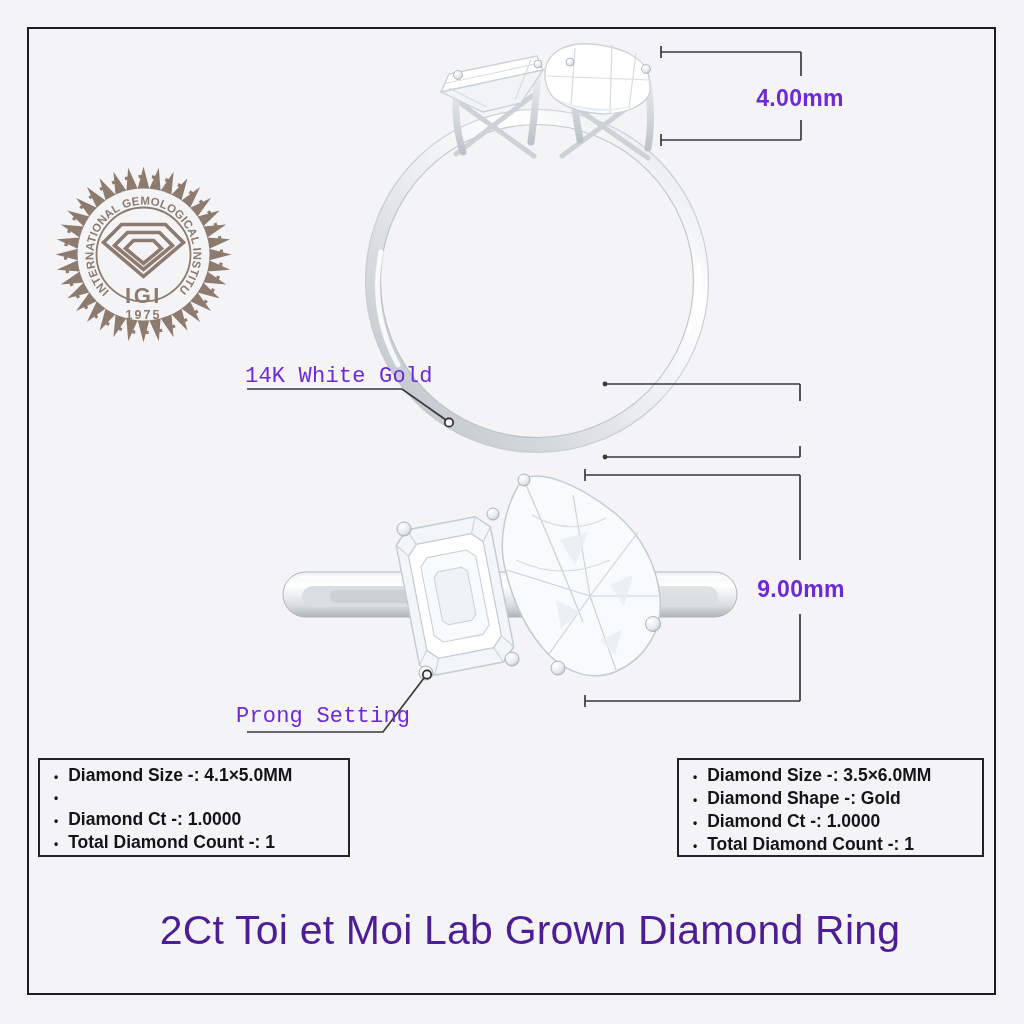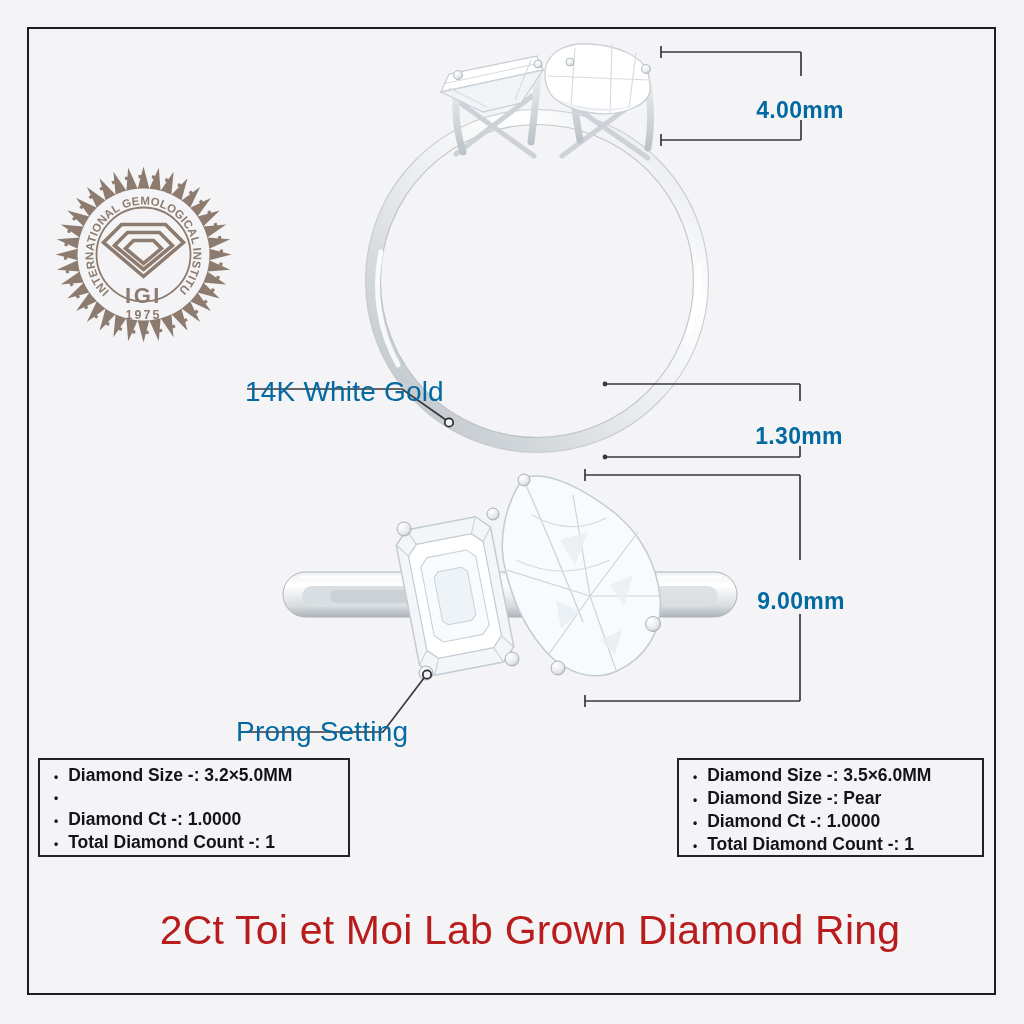--- a/index.html
+++ b/index.html
@@ -1,31 +1,31 @@
 <!DOCTYPE html>
 <html><head>
 <meta charset="utf-8">
 <style>
   html,body{margin:0;padding:0;background:#f3f3f5;}
   .stage{position:relative;width:1024px;height:1024px;background:#f3f3f5;
          font-family:"Liberation Sans",sans-serif;overflow:hidden;}
   .frame{position:absolute;left:27px;top:27px;width:969px;height:968px;
          border:2px solid #1d1d20;box-sizing:border-box;background:#f4f4f6;}
   svg.art{position:absolute;left:0;top:0;}
-  .label{position:absolute;color:#0369a1;white-space:nowrap;margin-top:12px;}
+  .label{position:absolute;color:#6d28d9;white-space:nowrap;}
   .dim{width:180px;text-align:center;font-size:23px;font-weight:700;letter-spacing:0.3px;}
-  .callout{font-size:28px;font-weight:400;letter-spacing:0.2px;}
+  .callout{font-size:22px;font-weight:400;letter-spacing:0.2px;font-family:Liberation Mono, monospace;}
   .spec-box{position:absolute;border:2px solid #232327;box-sizing:border-box;
             padding:5px 8px 5px 6px;display:flex;flex-direction:column;
             justify-content:space-around;background:transparent;}
   .spec-row{display:flex;align-items:baseline;font-size:17.5px;line-height:21px;
             font-weight:700;color:#141417;white-space:nowrap;}
   .spec-bullet{font-size:12px;margin:0 10px 0 8px;flex:none;}
   .title{position:absolute;left:55px;top:907px;width:950px;text-align:center;
-         font-size:41px;font-weight:500;color:#b91c1c;letter-spacing:0.2px;}
+         font-size:41px;font-weight:500;color:#4c1d95;letter-spacing:0.2px;}
 </style>
 </head>
 <body>
 
 <div class="stage">
 
   <div class="frame"></div>
 
   <svg class="art" width="1024" height="1024" viewBox="0 0 1024 1024" xmlns="http://www.w3.org/2000/svg" xmlns:xlink="http://www.w3.org/1999/xlink">
     <defs>
@@ -158,30 +158,29 @@
       <path d="M247,389 L402,389 L446,420"></path>
       <path d="M247,732 L383,732 L424,678"></path>
     </g>
     <circle cx="605" cy="384" r="2.4" fill="#39393b"></circle>
     <circle cx="605" cy="457" r="2.4" fill="#39393b"></circle>
     <circle cx="449" cy="422.5" r="4.2" fill="#f4f4f6" stroke="#2c2c2e" stroke-width="1.7"></circle>
     <circle cx="427" cy="674.5" r="4.2" fill="#f4f4f6" stroke="#2c2c2e" stroke-width="1.7"></circle>
   </svg>
 
   <div class="label dim" style="left:710px;top:85px;">4.00mm</div>
-  <div class="label dim" style="left:709px;top:411px;">1.30mm</div>
   <div class="label dim" style="left:711px;top:576px;">9.00mm</div>
 
   <div class="label callout" style="left:245px;top:364px;">14K White Gold</div>
   <div class="label callout" style="left:236px;top:704px;">Prong Setting</div>
 
   <div class="spec-box" style="left:38px;top:758px;width:312px;height:99px;">
     <div class="spec-row">
       <span class="spec-bullet">•</span>
-      <span>Diamond Size -: 3.2×5.0MM</span>
+      <span>Diamond Size -: 4.1×5.0MM</span>
       </div>
     <div class="spec-row">
       <span class="spec-bullet">•</span>
       </div>
     <div class="spec-row">
       <span class="spec-bullet">•</span>
       <span>Diamond Ct -: 1.0000</span>
       </div>
     <div class="spec-row">
       <span class="spec-bullet">•</span>
@@ -189,21 +188,21 @@
       </div>
   </div>
 
   <div class="spec-box" style="left:677px;top:758px;width:307px;height:99px;">
     <div class="spec-row">
       <span class="spec-bullet">•</span>
       <span>Diamond Size -: 3.5×6.0MM</span>
       </div>
     <div class="spec-row">
       <span class="spec-bullet">•</span>
-      <span>Diamond Size -: Pear</span>
+      <span>Diamond Shape -: Gold</span>
       </div>
     <div class="spec-row">
       <span class="spec-bullet">•</span>
       <span>Diamond Ct -: 1.0000</span>
       </div>
     <div class="spec-row">
       <span class="spec-bullet">•</span>
       <span>Total Diamond Count -: 1</span>
       </div>
   </div>

